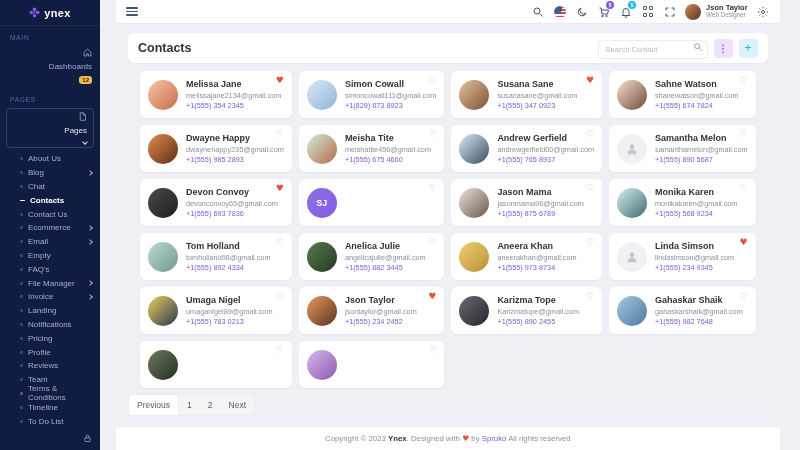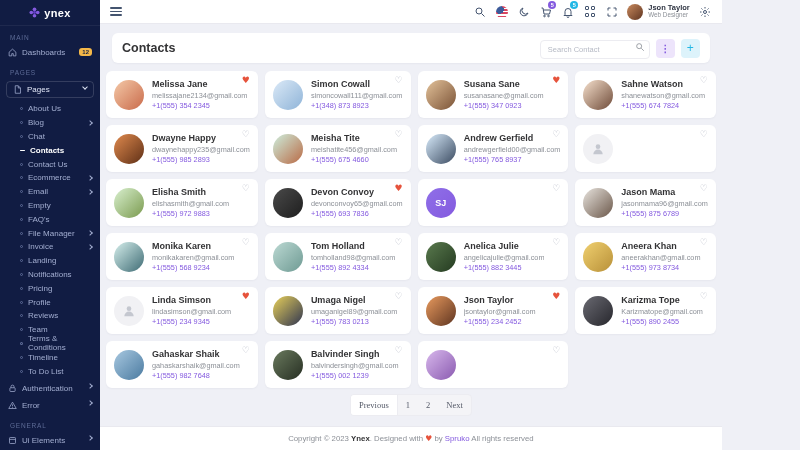--- a/index.html
+++ b/index.html
@@ -1,29 +1,29 @@
 <!DOCTYPE html>
 <html><head>
 <meta charset="utf-8">
 <style>
   * { margin:0; padding:0; box-sizing:border-box; }
   html,body { width:800px; height:450px; overflow:hidden; background:#eff0f6;
     font-family:"Liberation Sans", sans-serif; }
-  .app { display:flex; width:700px; height:450px; }
+  .app { display:flex; width:700px; height:450px;gap:16px; }
 
   
   .sidebar { width:100px; min-width:100px; background:#111c43; color:#a3aed1;
     height:450px; overflow:hidden; font-size:8px; }
   .logo-row { height:26px; display:flex; align-items:center; justify-content:center;
     gap:4px; border-bottom:1px solid rgba(255,255,255,0.06); }
   .logo-mark { width:11px; height:11px; }
   .logo-text { color:#fff; font-weight:bold; font-size:11px; letter-spacing:0.3px; }
   .side-section { padding:8px 10px 3px 10px; font-size:6.5px; color:#5d6b96;
     letter-spacing:0.8px; text-transform:uppercase; }
-  .side-item { display:flex; align-items:flex-start; gap:5px; padding:4px 8px; cursor:pointer; }
+  .side-item { display:flex; align-items:flex-end; gap:5px; padding:4px 8px; cursor:pointer;flex-direction:column; }
   .side-item .s-icon { width:9px; height:9px; display:inline-flex; color:#a3aed1; }
   .side-badge { background:#f5b849; color:#1a2242; font-size:6px; font-weight:bold;
     border-radius:3px; padding:1px 3px; margin-left:auto; }
   .pages-parent { margin:2px 6px; border:1px solid rgba(255,255,255,0.15);
     border-radius:4px; padding:3px 6px; color:#dfe4f5; }
   .chev { width:4px; height:4px; border-right:1px solid currentColor;
     border-bottom:1px solid currentColor; display:inline-block; margin-left:auto; }
   .chev.right { transform:rotate(-45deg); }
   .chev.down { transform:rotate(45deg); }
   .sub-list { padding:2px 0; }
@@ -74,41 +74,41 @@
     font-size:7.5px; padding:0 18px 0 7px; color:#333; outline:none;
     font-family:"Liberation Sans", sans-serif; }
   .search-input::placeholder { color:#b6bac5; }
   .search-btn-ic { position:absolute; right:5px; top:4px; width:10px; height:10px;
     color:#8c9097; cursor:pointer; }
   .sq-btn { width:19px; height:19px; border:none; border-radius:4px; cursor:pointer;
     display:flex; align-items:center; justify-content:center; font-size:10px; }
   .btn-dots { background:#ede4fb; color:#845adf; font-weight:bold; }
   .btn-plus { background:#ddf3fb; color:#23b7e5; font-size:12px; }
 
-  .cards-grid { margin:0 6px; display:grid; grid-template-columns:repeat(4,1fr);
+  .cards-grid { margin:0 24px; display:grid; grid-template-columns:repeat(4,1fr);
     gap:7px; }
   .contact-card { background:#fff; border-radius:6px; height:47px; padding:7px 8px;
     display:flex; align-items:center; gap:8px; position:relative;
     box-shadow:0 1px 2px rgba(20,20,40,0.04); cursor:pointer; }
   .avatar { width:30px; height:30px; min-width:30px; border-radius:50%;
     display:flex; align-items:center; justify-content:center; overflow:hidden; }
   .avatar .avatar-text { color:#fff; font-size:9px; font-weight:bold; }
   .avatar.placeholder { background:#f1f1f4; color:#c4c7cf; }
   .avatar .person-glyph { width:14px; height:14px; display:none; }
   .avatar.placeholder .person-glyph { display:block; }
   .c-info { display:flex; flex-direction:column; gap:1.5px; min-width:0; }
   .c-name { font-size:9px; font-weight:bold; color:#333335; white-space:nowrap; }
   .c-email { font-size:7.3px; color:#8c9097; white-space:nowrap; overflow:hidden;
     text-overflow:ellipsis; max-width:112px; }
   .c-phone { font-size:7.3px; color:#845adf; white-space:nowrap; }
   .heart { position:absolute; top:5px; right:8px; font-size:9px; line-height:1;
     font-family:"DejaVu Sans", sans-serif; cursor:pointer; color:#b9bdc9; }
   .heart.fav { color:#e6533c; }
 
-  .pagination-row { display:flex; justify-content:center; margin:6px 12px 0 12px;font-family:Liberation Serif, serif; }
+  .pagination-row { display:flex; justify-content:flex-start; margin:6px 12px 0 12px; }
   .pager { display:flex; align-items:center; background:#f4f4f7; border:1px solid #ececf1;
     border-radius:4px; overflow:hidden; font-size:8.5px; color:#555a68; }
   .pager .pg { padding:5px 8px; cursor:pointer; }
   .pager .pg.prev { background:#fff; border-right:1px solid #ececf1; }
   .pager .pg.next { font-weight:normal; }
 
   .footer { margin-top:auto; background:#fff; border-top:1px solid #e9e9ef;
     text-align:center; padding:7px 0; font-size:7.8px; color:#8c9097; }
   .footer b { color:#333335; }
   .footer .f-heart { color:#e6533c; font-family:"DejaVu Sans", sans-serif; }
@@ -403,21 +403,21 @@
   </div>
 
   <div class="contact-card">
     <span class="avatar" style="background: linear-gradient(135deg, rgb(219, 233, 247), rgb(143, 180, 216));">
 
       <span class="avatar-text"></span>
     </span>
     <span class="c-info">
       <span class="c-name">Simon Cowall</span>
       <span class="c-email">simoncowall111@gmail.com</span>
-      <span class="c-phone">+1(348) 873 8923</span>
+      <span class="c-phone">+1(829) 873 8923</span>
     </span>
     <span class="heart">♡</span>
   </div>
 
   <div class="contact-card">
     <span class="avatar" style="background: linear-gradient(135deg, rgb(227, 194, 154), rgb(122, 82, 54));">
 
       <span class="avatar-text"></span>
     </span>
     <span class="c-info">
@@ -481,35 +481,28 @@
   </div>
 
   <div class="contact-card">
     <span class="avatar placeholder">
       <svg class="person-glyph" viewBox="0 0 24 24" fill="currentColor">
                 <circle cx="12" cy="8" r="4"></circle>
                 <path d="M4 21 a8 8 0 0 1 16 0 Z"></path>
               </svg>
       <span class="avatar-text"></span>
     </span>
-    <span class="heart">♡</span>
-  </div>
-
-  <div class="contact-card">
-    <span class="avatar" style="background: linear-gradient(135deg, rgb(217, 240, 207), rgb(122, 154, 78));">
-
-      <span class="avatar-text"></span>
-    </span>
-    <span class="c-info">
-      <span class="c-name">Elisha Smith</span>
-      <span class="c-email">elishasmith@gmail.com</span>
-      <span class="c-phone">+1(555) 972 9883</span>
-    </span>
-    <span class="heart">♡</span>
-  </div>
+    <span class="c-info">
+      <span class="c-name">Samantha Melon</span>
+      <span class="c-email">samanthamelon@gmail.com</span>
+      <span class="c-phone">+1(555) 890 5687</span>
+    </span>
+    <span class="heart">♡</span>
+  </div>
+
 
   <div class="contact-card">
     <span class="avatar" style="background: linear-gradient(135deg, rgb(74, 74, 74), rgb(30, 30, 30));">
 
       <span class="avatar-text"></span>
     </span>
     <span class="c-info">
       <span class="c-name">Devon Convoy</span>
       <span class="c-email">devonconvoy65@gmail.com</span>
       <span class="c-phone">+1(555) 693 7836</span>
@@ -655,25 +648,20 @@
       <span class="c-email">gahaskarshaik@gmail.com</span>
       <span class="c-phone">+1(555) 982 7648</span>
     </span>
     <span class="heart">♡</span>
   </div>
 
   <div class="contact-card">
     <span class="avatar" style="background: linear-gradient(135deg, rgb(106, 122, 94), rgb(38, 46, 34));">
 
       <span class="avatar-text"></span>
-    </span>
-    <span class="c-info">
-      <span class="c-name">Balvinder Singh</span>
-      <span class="c-email">balvindersingh@gmail.com</span>
-      <span class="c-phone">+1(555) 002 1239</span>
     </span>
     <span class="heart">♡</span>
   </div>
 
   <div class="contact-card">
     <span class="avatar" style="background: linear-gradient(135deg, rgb(216, 184, 236), rgb(138, 90, 176));">
 
       <span class="avatar-text"></span>
     </span>
     <span class="heart">♡</span>

